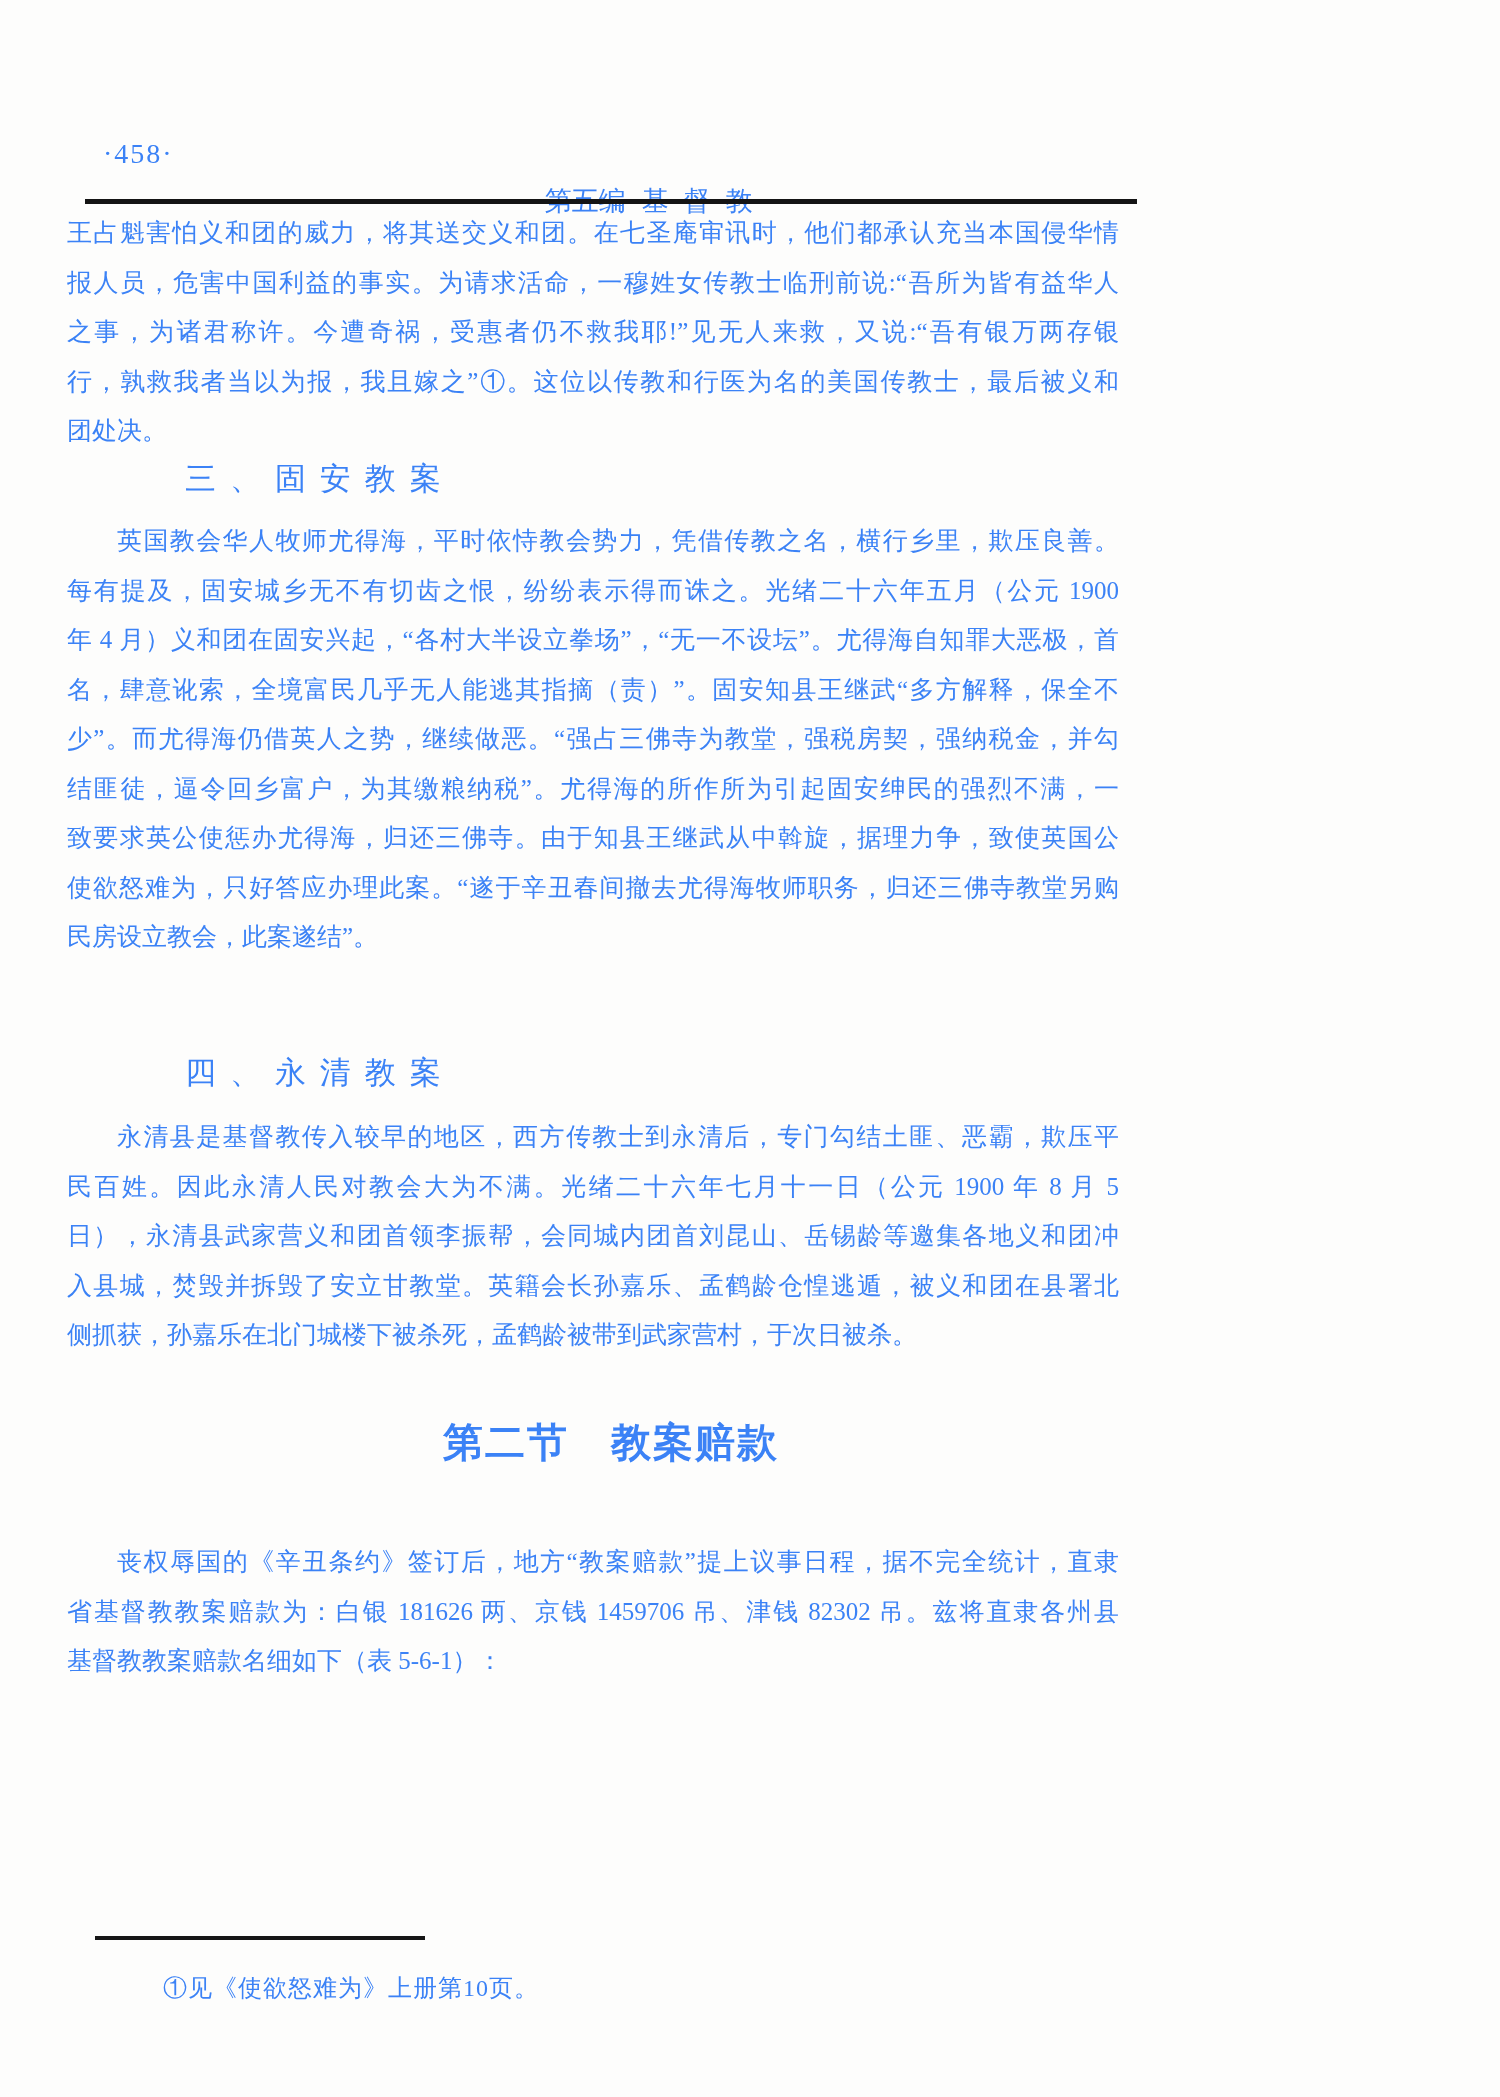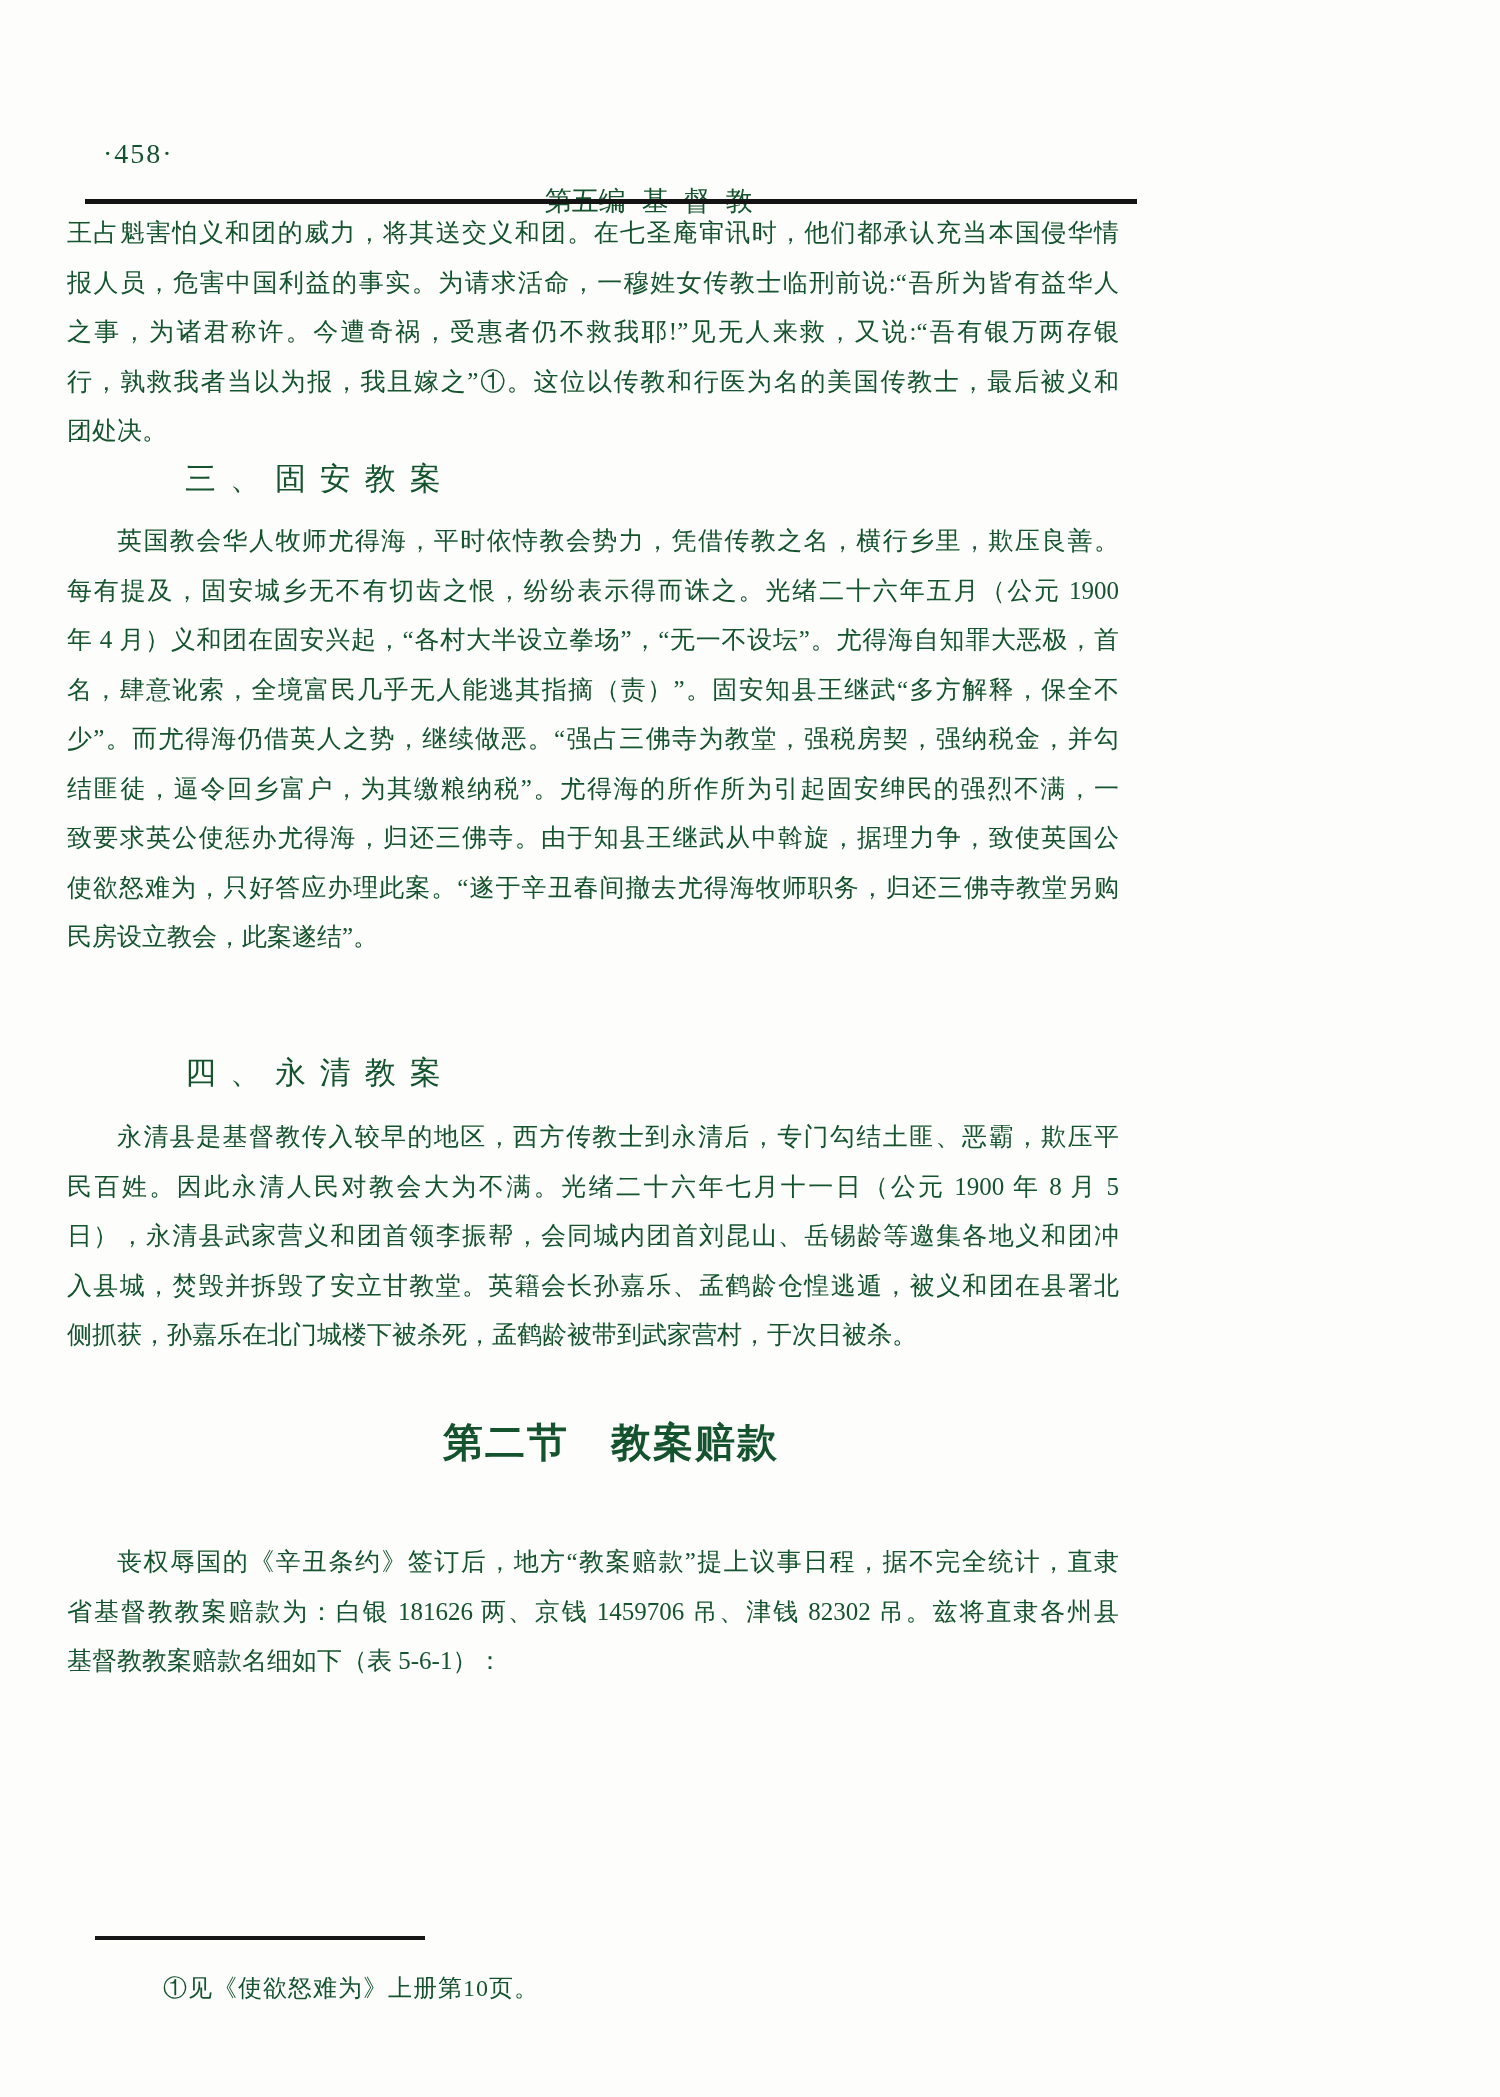--- a/index.html
+++ b/index.html
@@ -1,20 +1,20 @@
 <!DOCTYPE html>
 <html><head>
 <meta charset="utf-8">
 <style>
   html,body{margin:0;padding:0;background:#ffffff;}
   .page{
     position:relative;
     width:1500px;height:2097px;
     background:#fdfdfc;
-    color:#14532d;
+    color:#3b82f6;
     font-family:"Liberation Serif","DejaVu Serif",serif;
     overflow:hidden;
   }
   
   .hdr{position:absolute;top:138px;left:85px;width:1052px;height:44px;}
   .pageno{
     position:absolute;left:18px;top:0;
     font-size:28px;letter-spacing:2px;white-space:nowrap;
   }
   .booktitle{

